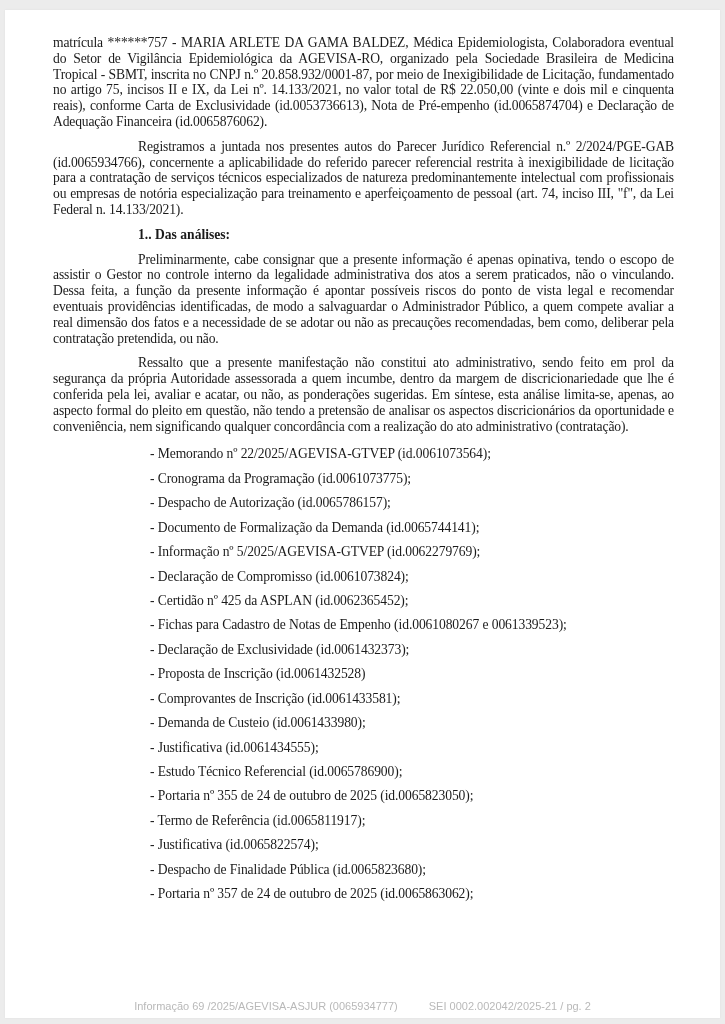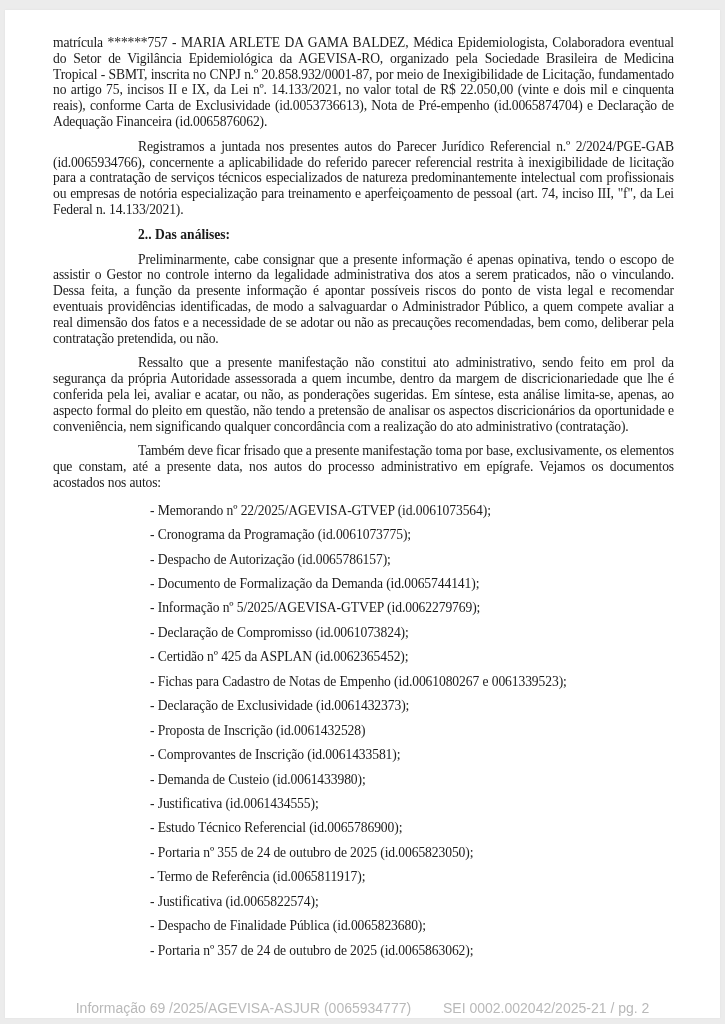--- a/index.html
+++ b/index.html
@@ -58,39 +58,38 @@
     white-space: nowrap;
     letter-spacing: -0.1px;
   }
   .footer {
     position: absolute;
     left: 0;
     top: 1000px;
     width: 725px;
     text-align: center;
     font-family: "Liberation Sans", "DejaVu Sans", sans-serif;
-    font-size: 14px;
+    font-size: 11px;
     color: #b9b9b9;
   }
   .footer span.left { margin-right: 28px; }
 </style>
 </head>
 <body>
 
 <div class="sheet">
   <div class="content">
 
     <p class="para">matrícula ******757 - MARIA ARLETE DA GAMA BALDEZ, Médica Epidemiologista, Colaboradora eventual do Setor de Vigilância Epidemiológica da AGEVISA-RO, organizado pela Sociedade Brasileira de Medicina Tropical - SBMT, inscrita no CNPJ n.º 20.858.932/0001-87, por meio de Inexigibilidade de Licitação, fundamentado no artigo 75, incisos II e IX, da Lei nº. 14.133/2021, no valor total de R$ 22.050,00 (vinte e dois mil e cinquenta reais), conforme Carta de Exclusividade (id.0053736613), Nota de Pré-empenho (id.0065874704) e  Declaração de Adequação Financeira (id.0065876062).</p>
     <p class="para indent">Registramos a juntada nos presentes autos do Parecer Jurídico Referencial n.º 2/2024/PGE-GAB (id.0065934766), concernente a aplicabilidade do referido parecer referencial restrita à inexigibilidade de licitação para a contratação de serviços técnicos especializados de natureza predominantemente intelectual com profissionais ou empresas de notória especialização para treinamento e aperfeiçoamento de pessoal (art. 74, inciso III, "f", da Lei Federal n. 14.133/2021).</p>
 
-    <div class="heading">2.. Das análises:</div>
+    <div class="heading">1.. Das análises:</div>
 
     <p class="para indent">Preliminarmente, cabe consignar que a presente informação é apenas opinativa, tendo o escopo de assistir o Gestor no controle interno da legalidade administrativa dos atos a serem praticados, não o vinculando. Dessa feita, a função da presente informação é apontar possíveis riscos do ponto de vista legal e recomendar eventuais providências identificadas, de modo a salvaguardar o Administrador Público, a quem compete avaliar a real dimensão dos fatos e a necessidade de se adotar ou não as precauções recomendadas, bem como, deliberar pela contratação pretendida, ou não.</p>
     <p class="para indent">Ressalto que a presente manifestação não constitui ato administrativo, sendo feito em prol da segurança da própria Autoridade assessorada a quem incumbe, dentro da margem de discricionariedade que lhe é conferida pela lei, avaliar e acatar, ou não, as ponderações sugeridas. Em síntese, esta análise limita-se, apenas, ao aspecto formal do pleito em questão, não tendo a pretensão de analisar os aspectos discricionários da oportunidade e conveniência, nem significando qualquer concordância com a realização do ato administrativo (contratação).</p>
-    <p class="para indent">Também deve ficar frisado que a presente manifestação toma por base, exclusivamente, os elementos que constam, até a presente data, nos autos do processo administrativo em epígrafe. Vejamos os documentos acostados nos autos:</p>
 
     <ul class="doc-list">
       <li>- Memorando nº 22/2025/AGEVISA-GTVEP (id.0061073564);</li>
       <li>- Cronograma da Programação (id.0061073775);</li>
       <li>- Despacho de Autorização (id.0065786157);</li>
       <li>- Documento de Formalização da Demanda (id.0065744141);</li>
       <li>- Informação nº 5/2025/AGEVISA-GTVEP (id.0062279769);</li>
       <li>- Declaração de Compromisso (id.0061073824);</li>
       <li>- Certidão nº 425 da ASPLAN (id.0062365452);</li>
       <li>- Fichas para Cadastro de Notas de Empenho (id.0061080267 e 0061339523);</li>

